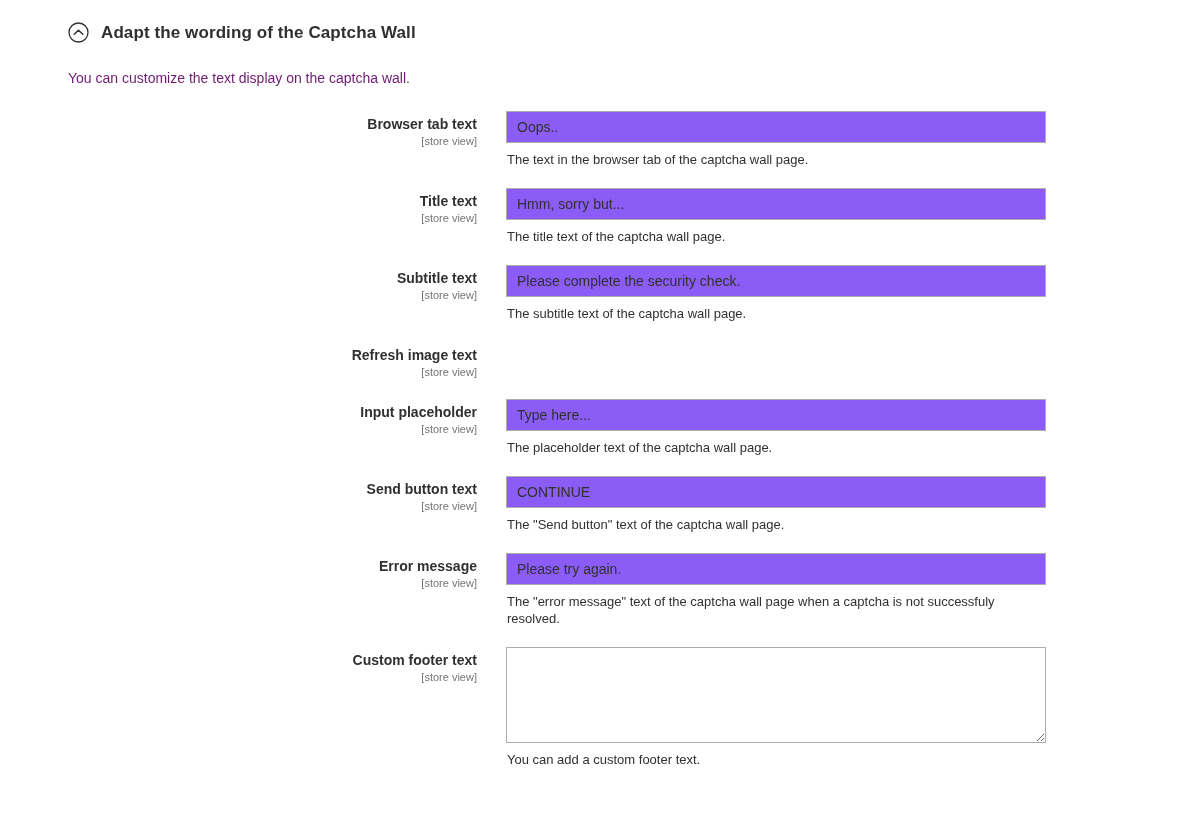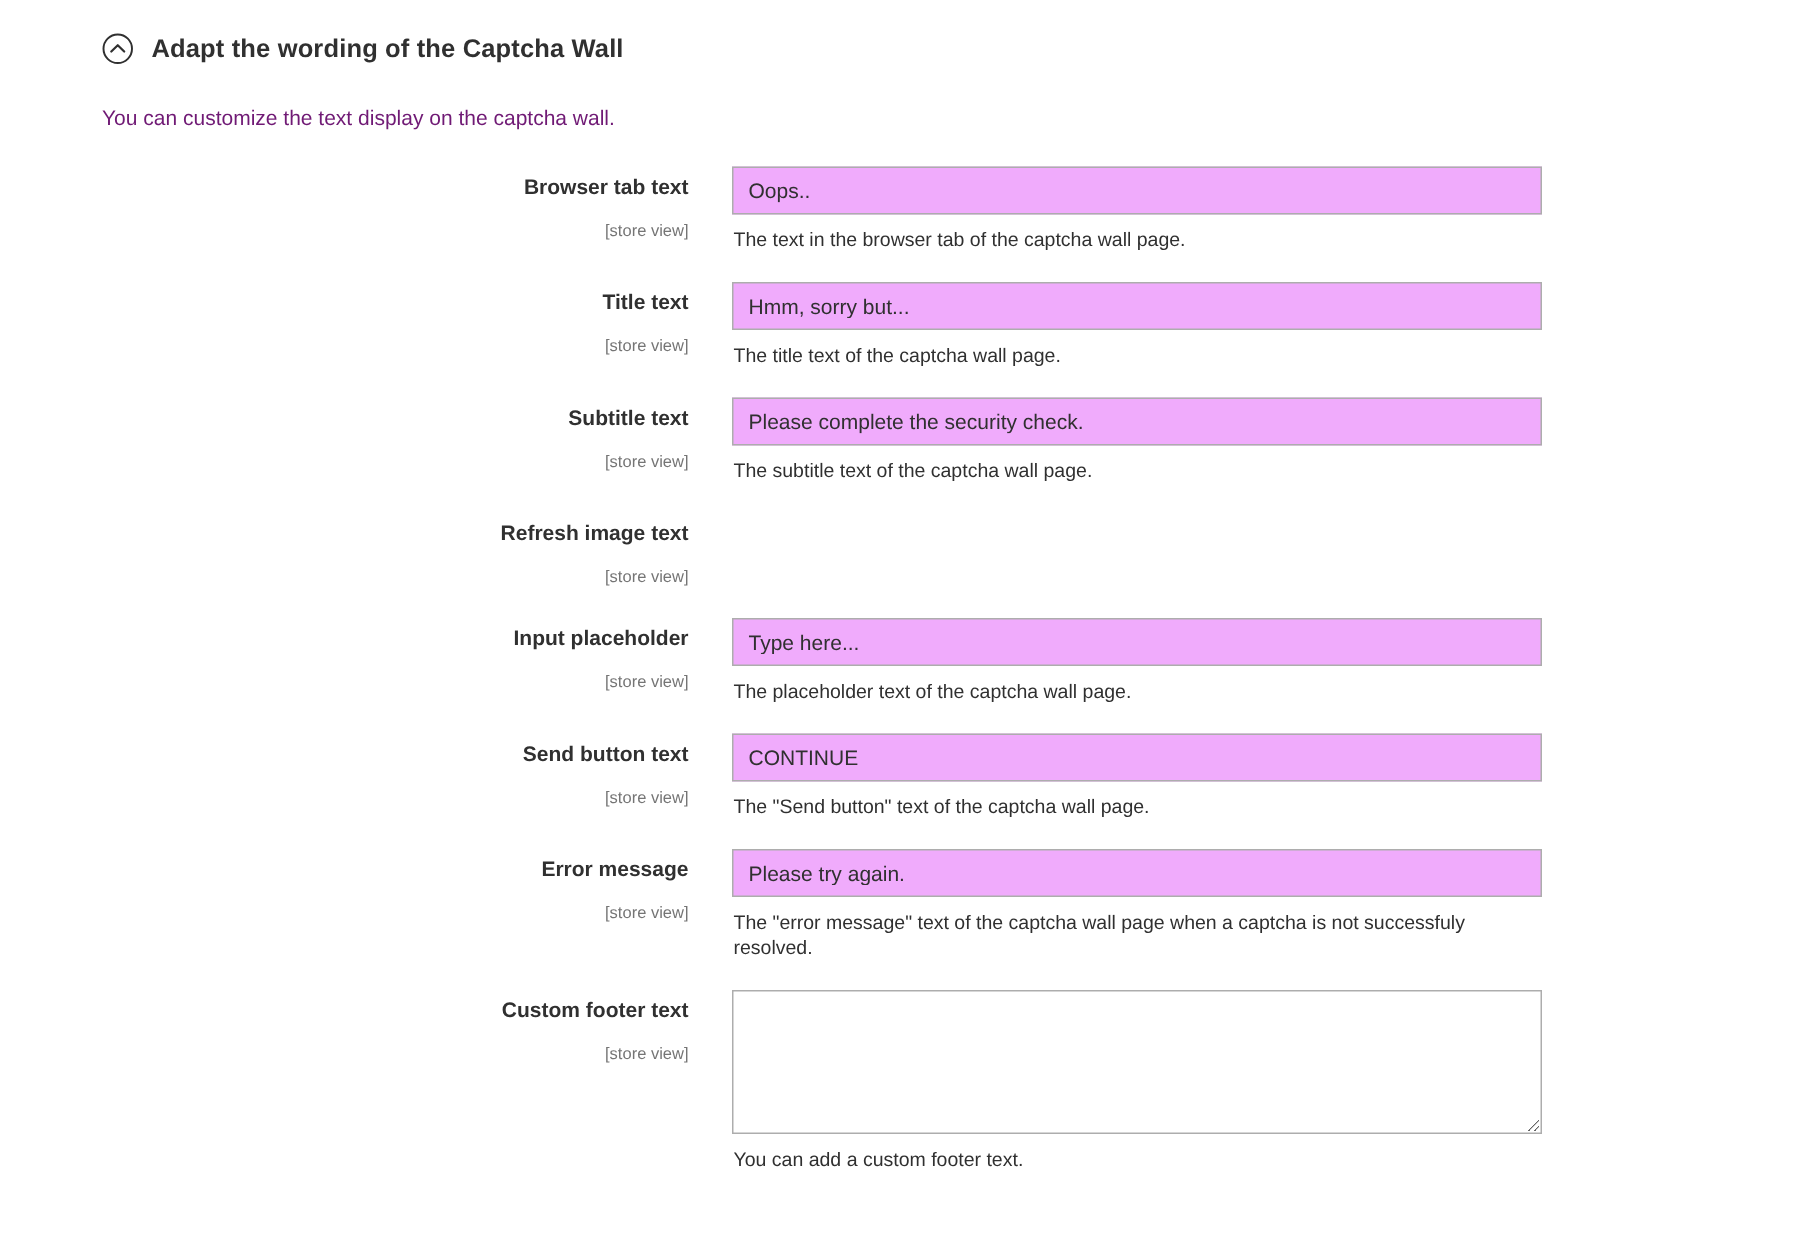--- a/index.html
+++ b/index.html
@@ -48,21 +48,21 @@
   .section-note {
     padding: 26px 0 0 68px;
     font-size: 14px;
     color: #701a75;
     line-height: 18px;
   }
 
   
   .form {
     margin-top: 24px;
-    padding-left: 0;
+    padding-left: 18px;
   }
   .field-row {
     display: flex;
     align-items: flex-start;
     margin-bottom: 20px;
   }
   .label-col {
     width: 474px;
     flex: 0 0 474px;
     text-align: right;
@@ -76,32 +76,32 @@
     color: #303030;
     line-height: 17px;
     display: block;
   }
   .field-scope {
     display: block;
     font-size: 11px;
     font-weight: normal;
     color: #757575;
     line-height: 14px;
-    margin-top: 14px;
+    margin-top: 1px;
   }
   .input-col {
     flex: 1 1 auto;
     padding-left: 14px;
   }
   .text-input {
     width: 540px;
     height: 32px;
     box-sizing: border-box;
     border: 1px solid #adadad;
-    background: #f0abfc;
+    background: #8b5cf6;
     font-family: "Liberation Sans", sans-serif;
     font-size: 14px;
     color: #303030;
     padding: 4px 10px;
     border-radius: 0;
     outline: none;
   }
   .text-input::placeholder { color: #9b9b9b; }
   .textarea-input {
     width: 540px;

